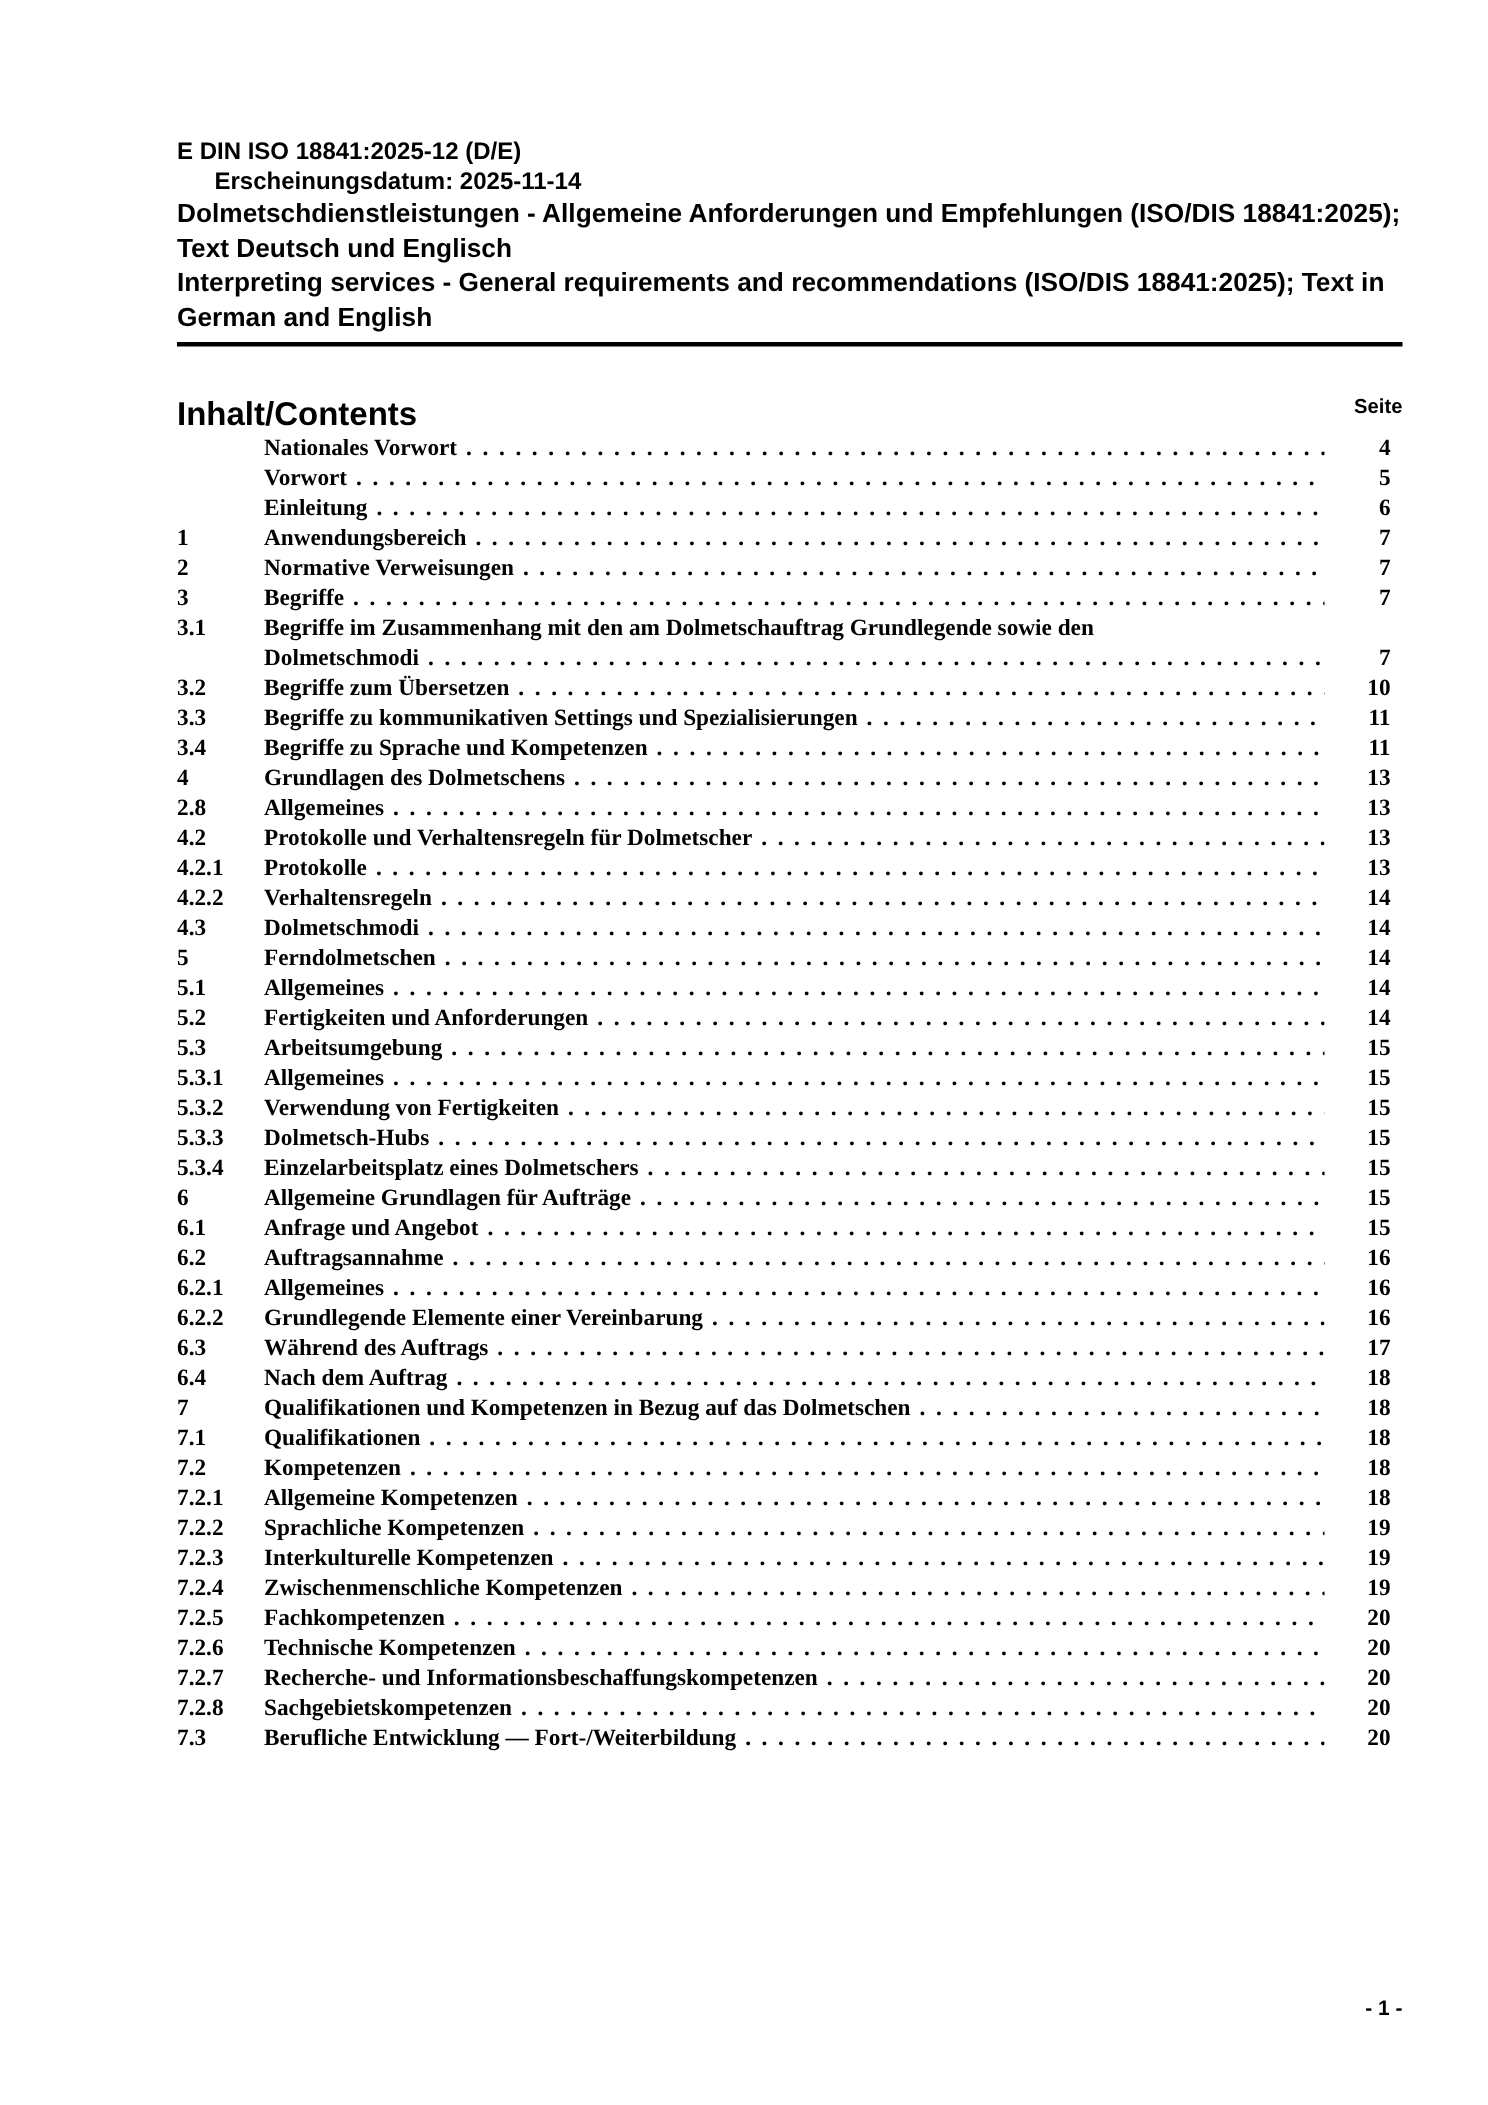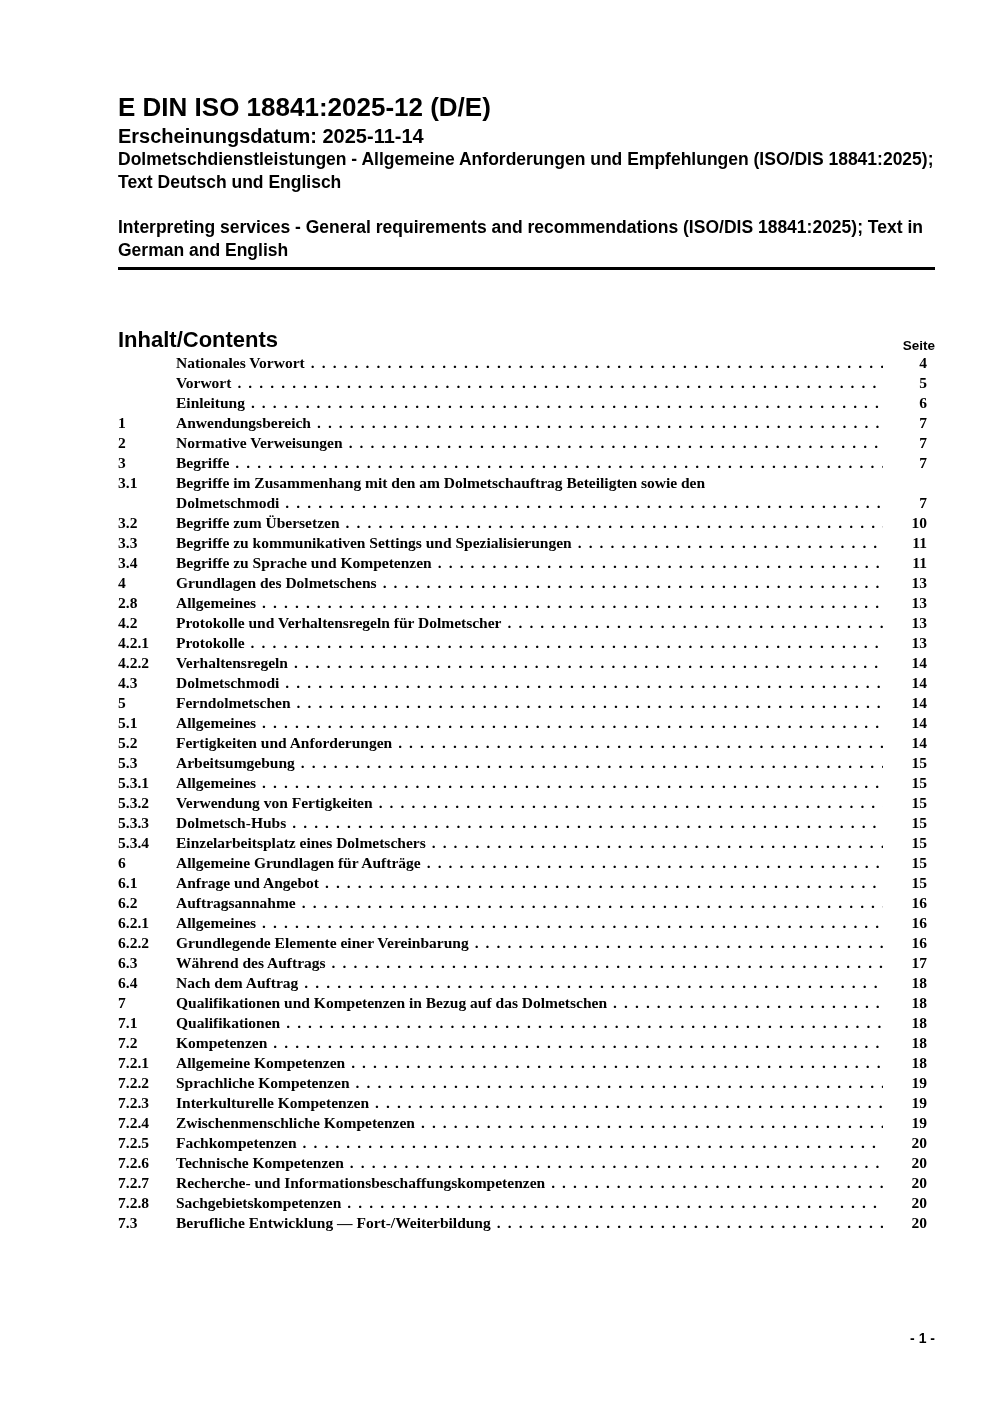--- a/index.html
+++ b/index.html
@@ -9,48 +9,49 @@
     height: 1403px;
     box-sizing: border-box;
     padding: 92px 57px 0 118px;
     background: #ffffff;
     color: #000000;
     font-family: "Liberation Sans", sans-serif;
     overflow: hidden;
   }
   .doc-number {
     margin: 0;
-    font-size: 26px;
+    font-size: 16px;
     font-weight: bold;
     line-height: 1.2;
     white-space: nowrap;
   }
   .pub-date {
     margin-top: 2px;
-    font-size: 20px;
-    font-weight: bold;
+    font-size: 16px;
+    font-weight: bold;
+    margin-left: 25px;
   }
   .doc-title {
     margin: 0;
     font-size: 17.5px;
     font-weight: bold;
     line-height: 23px;
   }
   .doc-title.de { }
-  .doc-title.en { margin-top: 22px; }
+  .doc-title.en { }
   .rule {
     height: 3px;
     background: #000000;
     margin-top: 5px;
   }
   .toc-head {
     display: flex;
     justify-content: space-between;
-    align-items: flex-end;
-    margin-top: 57px;
+    align-items: flex-start;
+    margin-top: 32px;
   }
   .toc-heading {
     margin: 0;
     font-size: 22px;
     font-weight: bold;
   }
   .seite-label {
     font-size: 13.5px;
     font-weight: bold;
   }
@@ -139,21 +140,21 @@
           <span class="toc-page">7</span>
         </div>
         <div class="toc-row">
           <span class="toc-num">3</span>
           <span class="toc-title">Begriffe</span>
           <span class="toc-leader">. . . . . . . . . . . . . . . . . . . . . . . . . . . . . . . . . . . . . . . . . . . . . . . . . . . . . . . . . . . . . . . . . . . . . . . . . . . . . . . . . . . . . . . . . . . . . . . . . . . . . . . . . . . . . . . . . . . . . . . .</span>
           <span class="toc-page">7</span>
         </div>
         <div class="toc-row">
           <span class="toc-num">3.1</span>
-          <span class="toc-title">Begriffe im Zusammenhang mit den am Dolmetschauftrag Beteiligten sowie den</span>
+          <span class="toc-title">Begriffe im Zusammenhang mit den am Dolmetschauftrag Grundlegende sowie den</span>
         </div>
         <div class="toc-row">
           <span class="toc-num"></span>
           <span class="toc-title">Dolmetschmodi</span>
           <span class="toc-leader">. . . . . . . . . . . . . . . . . . . . . . . . . . . . . . . . . . . . . . . . . . . . . . . . . . . . . . . . . . . . . . . . . . . . . . . . . . . . . . . . . . . . . . . . . . . . . . . . . . . . . . . . . . . . . . . . . . . . . . . .</span>
           <span class="toc-page">7</span>
         </div>
         <div class="toc-row">
           <span class="toc-num">3.2</span>
           <span class="toc-title">Begriffe zum Übersetzen</span>

